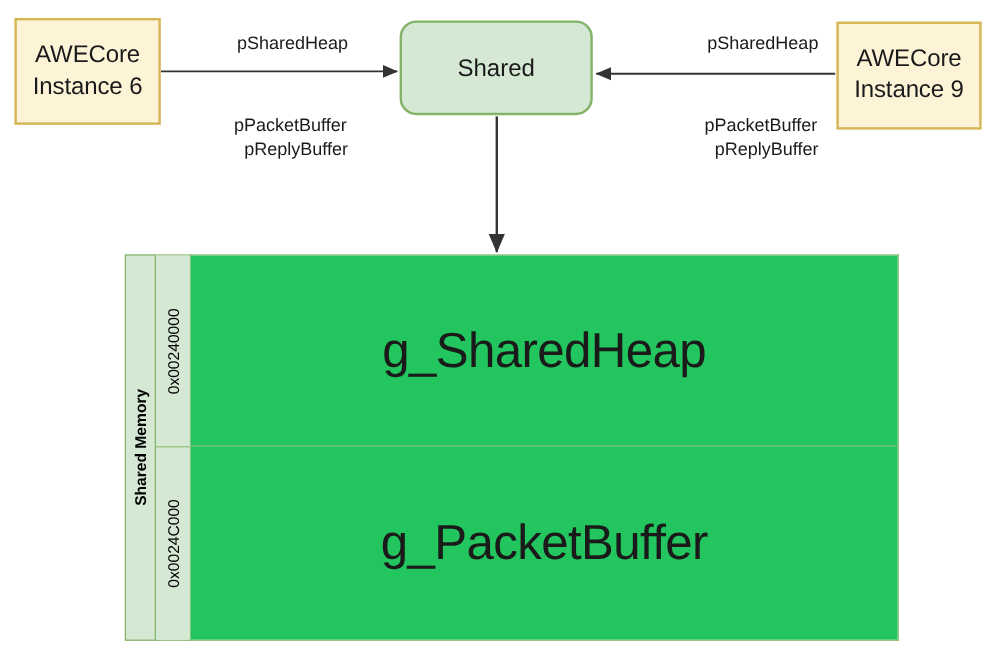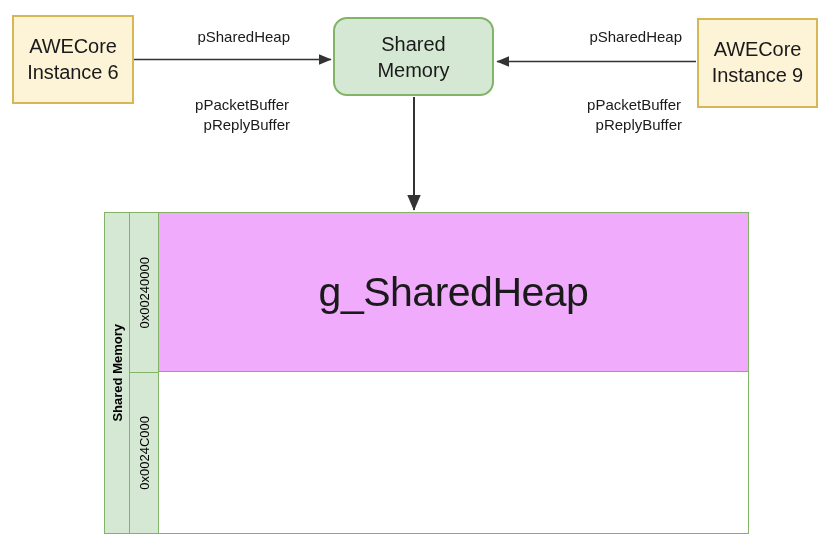--- a/index.html
+++ b/index.html
@@ -142,21 +142,21 @@
     color: #000000;
     white-space: nowrap;
   }
   .vlabel.bold { font-weight: bold; font-size: 13px; }
 
   .region-cell {
     box-sizing: border-box;
     display: flex;
     align-items: center;
     justify-content: center;
-    background: #f0abfc;
+    background: #22c55e;
     font-size: 41px;
     color: #1a1a1a;
     letter-spacing: -0.5px;
   }
   .region-cell.top    { height: 159px; border-bottom: 1px solid #82b366; }
   .region-cell.bottom { flex: 1; }
 </style>
 </head>
 <body>
 
@@ -181,21 +181,20 @@
     <span>Instance 6</span>
   </div>
 
   <div id="awecore-1" class="awecore-box">
     <span>AWECore</span>
     <span>Instance 9</span>
   </div>
 
   <div id="shared-memory-box">
     <span>Shared</span>
-    <span>Memory</span>
   </div>
 
   <div id="edge-label-left" class="edge-label">
     <span>pSharedHeap</span>
     <span class="mid">pPacketBuffer</span>
     <span>pReplyBuffer</span>
   </div>
 
   <div id="edge-label-right" class="edge-label">
     <span>pSharedHeap</span>
@@ -215,17 +214,20 @@
       </div>
       <div class="addr-cell bottom">
         <span class="vlabel">0x0024C000</span>
       </div>
     </div>
 
     <div class="col-regions">
       <div class="region-cell top">
         <span>g_SharedHeap</span>
       </div>
+      <div class="region-cell bottom">
+        <span>g_PacketBuffer</span>
+      </div>
     </div>
 
   </div>
 
 </div>
 
 </body></html>

